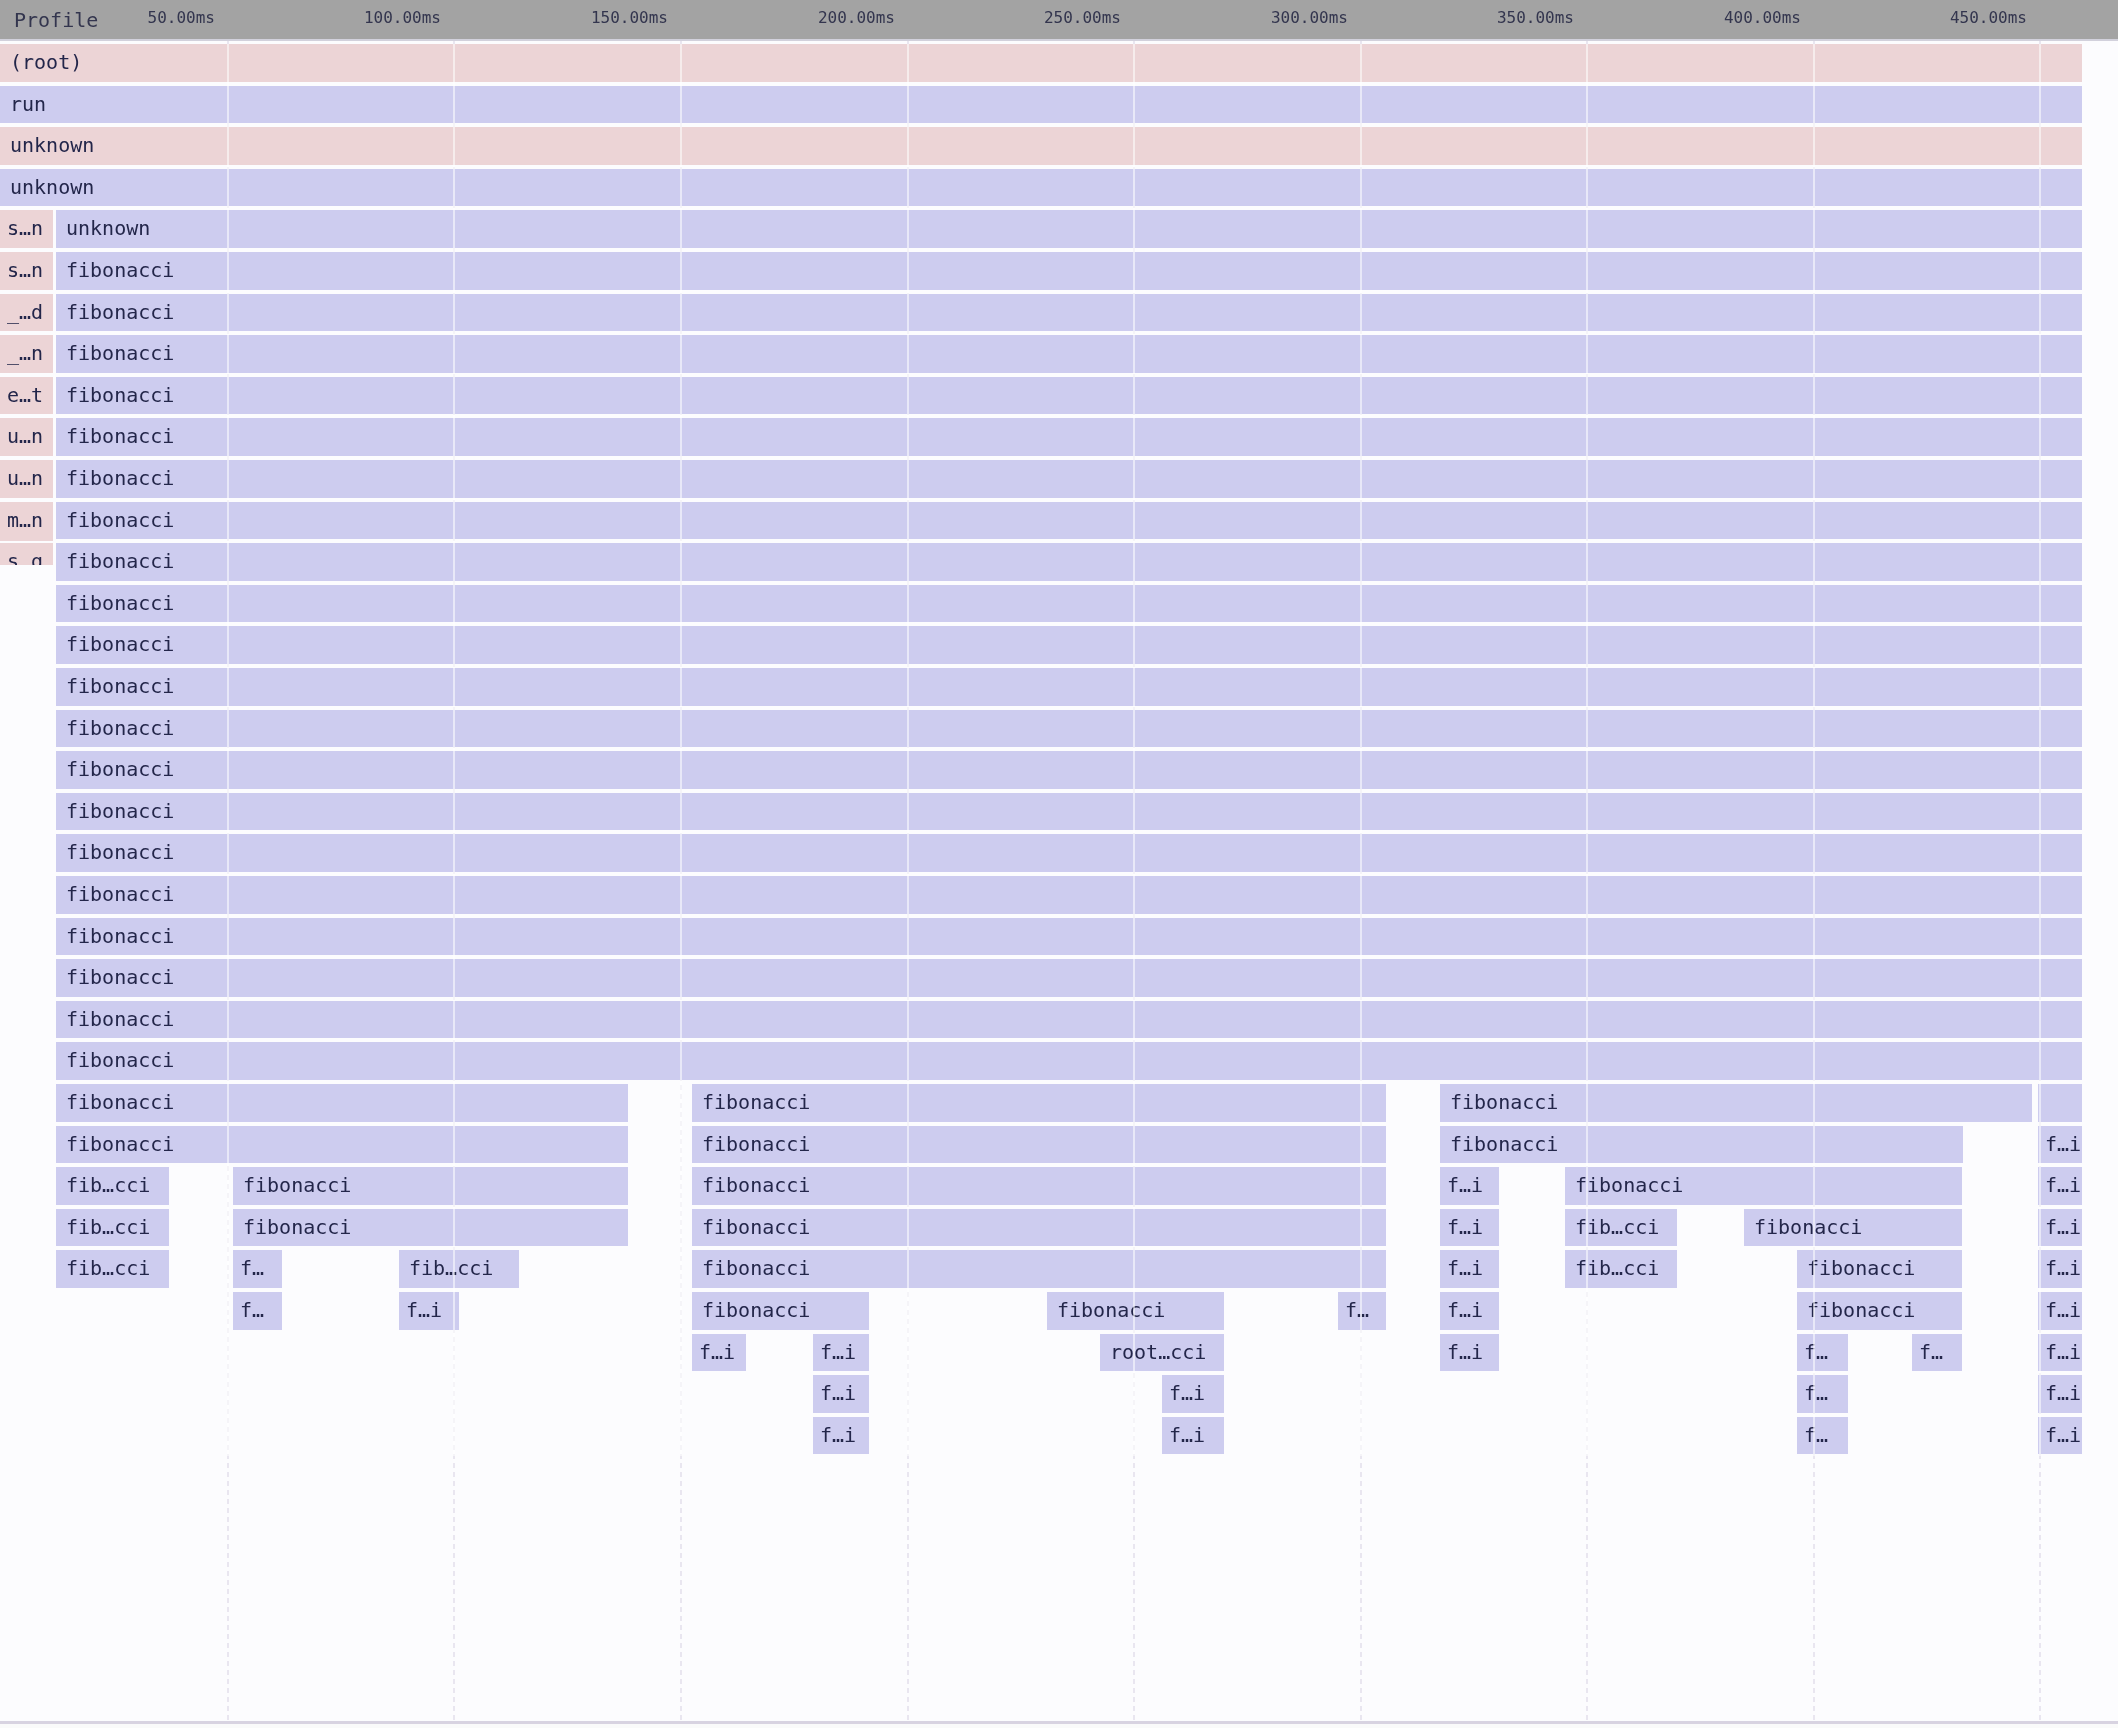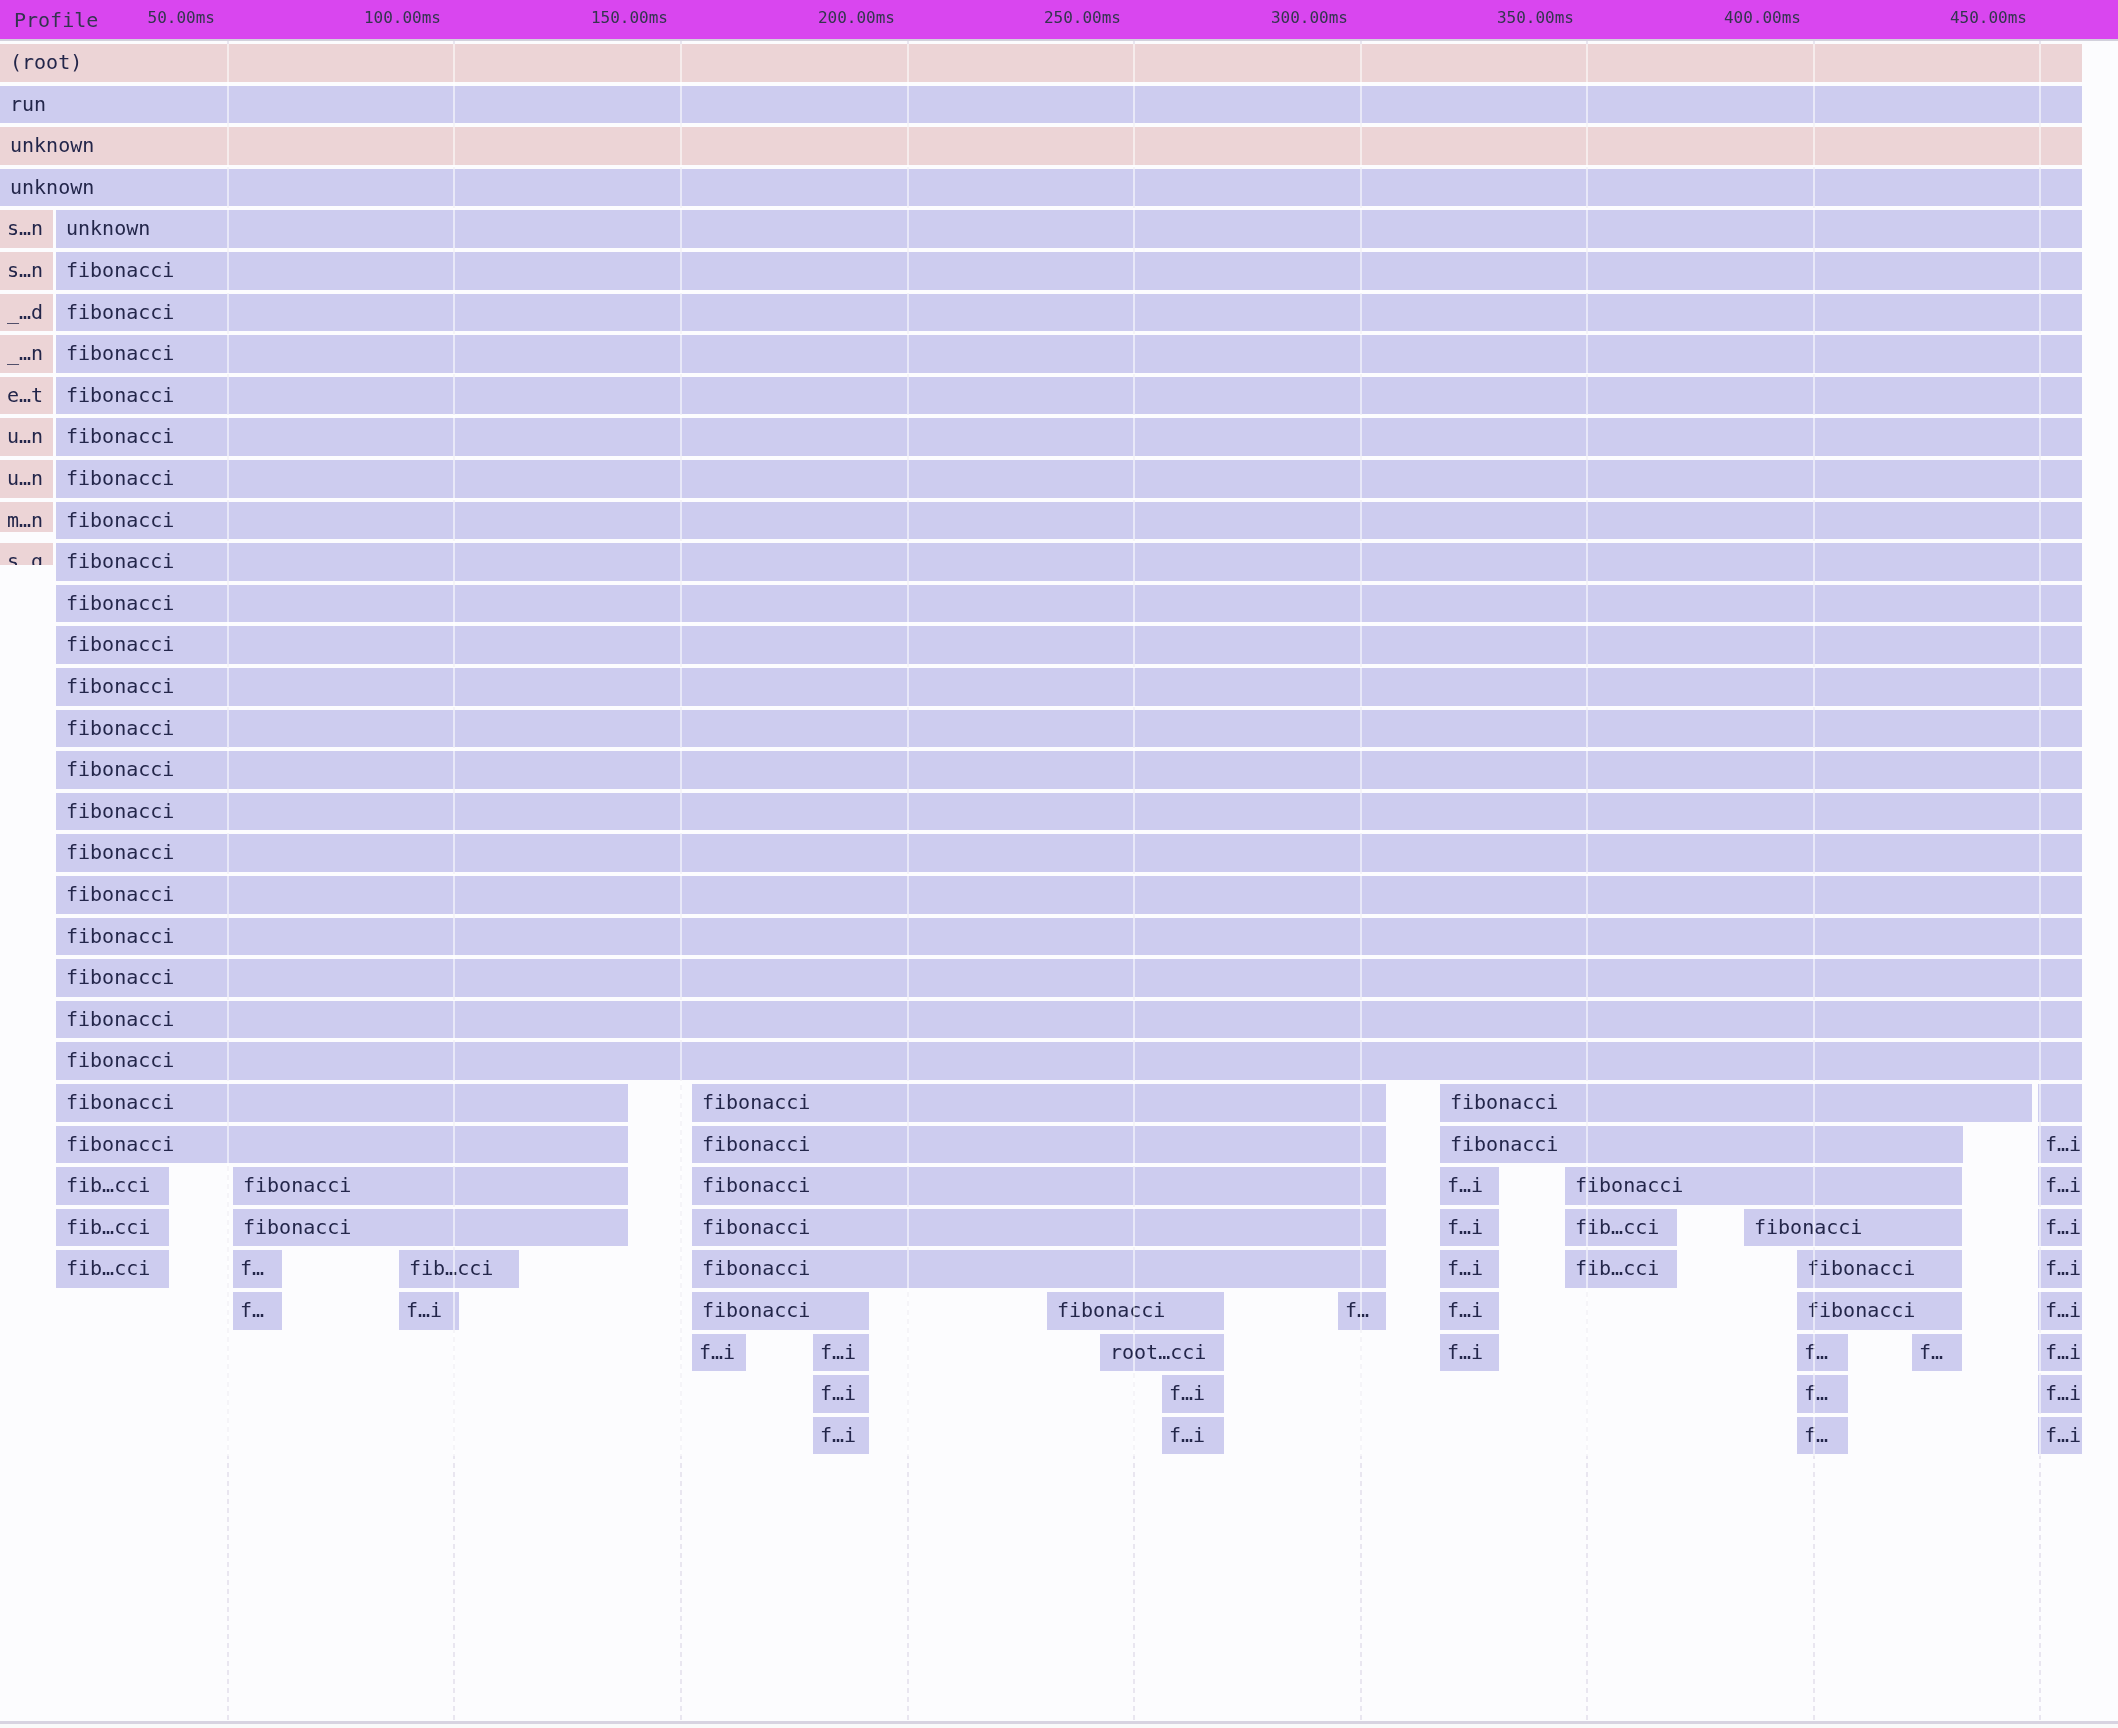--- a/index.html
+++ b/index.html
@@ -16,21 +16,21 @@
     background:repeating-linear-gradient(to bottom,#e9e6f0 0 5px,rgba(0,0,0,0) 5px 9px);
   }
   
   .grid-over{
     position:absolute;top:44px;width:2px;height:1412px;
     background:rgba(255,255,255,0.55);
     z-index:30;pointer-events:none;
   }
   #header{
     position:absolute;left:0;top:0;width:2118px;height:41px;
-    background:#d946ef;
+    background:#a3a3a3;
     border-bottom:2px solid #d2d1dc;
     box-sizing:border-box;
     z-index:40;
   }
   #profile-label{
     position:absolute;left:14px;top:8px;
     font-size:20px;color:#33354e;
   }
   .tick-label{
     position:absolute;top:8px;
@@ -89,21 +89,21 @@
       <div class="frame p narrow" style="left: 0px; top: 293.6px; width: 53px; height: 37.5px;"><span>_…d</span></div>
       <div class="frame l" style="left: 56px; top: 293.6px; width: 2026px; height: 37.5px;"><span>fibonacci</span></div>
       <div class="frame p narrow" style="left: 0px; top: 335.2px; width: 53px; height: 37.5px;"><span>_…n</span></div>
       <div class="frame l" style="left: 56px; top: 335.2px; width: 2026px; height: 37.5px;"><span>fibonacci</span></div>
       <div class="frame p narrow" style="left: 0px; top: 376.8px; width: 53px; height: 37.5px;"><span>e…t</span></div>
       <div class="frame l" style="left: 56px; top: 376.8px; width: 2026px; height: 37.5px;"><span>fibonacci</span></div>
       <div class="frame p narrow" style="left: 0px; top: 418.4px; width: 53px; height: 37.5px;"><span>u…n</span></div>
       <div class="frame l" style="left: 56px; top: 418.4px; width: 2026px; height: 37.5px;"><span>fibonacci</span></div>
       <div class="frame p narrow" style="left: 0px; top: 460px; width: 53px; height: 37.5px;"><span>u…n</span></div>
       <div class="frame l" style="left: 56px; top: 460px; width: 2026px; height: 37.5px;"><span>fibonacci</span></div>
-      <div class="frame p narrow" style="left: 0px; top: 501.6px; width: 53px; height: 30px;"><span>m…n</span></div>
+      <div class="frame p narrow" style="left: 0px; top: 501.6px; width: 53px; height: 39px;"><span>m…n</span></div>
       <div class="frame l" style="left: 56px; top: 501.6px; width: 2026px; height: 37.5px;"><span>fibonacci</span></div>
       <div class="frame p narrow" style="left: 0px; top: 543.2px; width: 53px; height: 22px;"><span>s…g</span></div>
       <div class="frame l" style="left: 56px; top: 543.2px; width: 2026px; height: 37.5px;"><span>fibonacci</span></div>
       <div class="frame l" style="left: 56px; top: 584.8px; width: 2026px; height: 37.5px;"><span>fibonacci</span></div>
       <div class="frame l" style="left: 56px; top: 626.4px; width: 2026px; height: 37.5px;"><span>fibonacci</span></div>
       <div class="frame l" style="left: 56px; top: 668px; width: 2026px; height: 37.5px;"><span>fibonacci</span></div>
       <div class="frame l" style="left: 56px; top: 709.6px; width: 2026px; height: 37.5px;"><span>fibonacci</span></div>
       <div class="frame l" style="left: 56px; top: 751.2px; width: 2026px; height: 37.5px;"><span>fibonacci</span></div>
       <div class="frame l" style="left: 56px; top: 792.8px; width: 2026px; height: 37.5px;"><span>fibonacci</span></div>
       <div class="frame l" style="left: 56px; top: 834.4px; width: 2026px; height: 37.5px;"><span>fibonacci</span></div>

